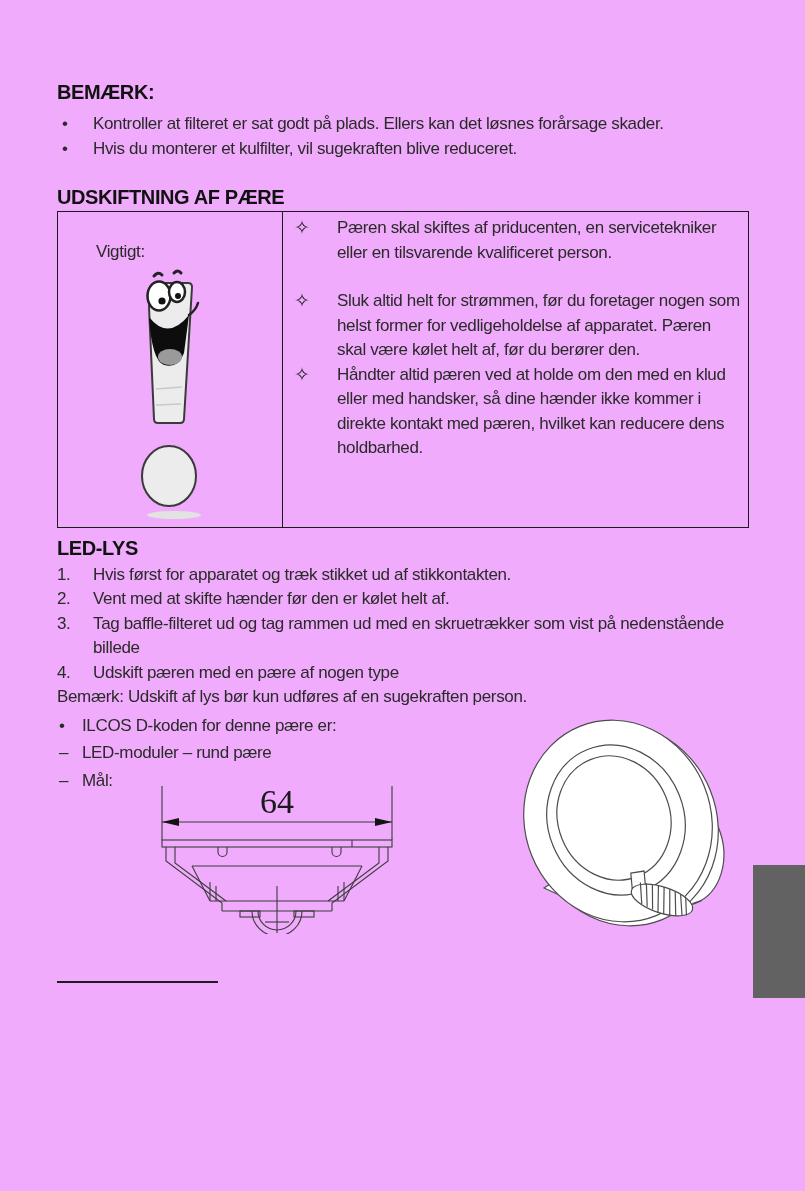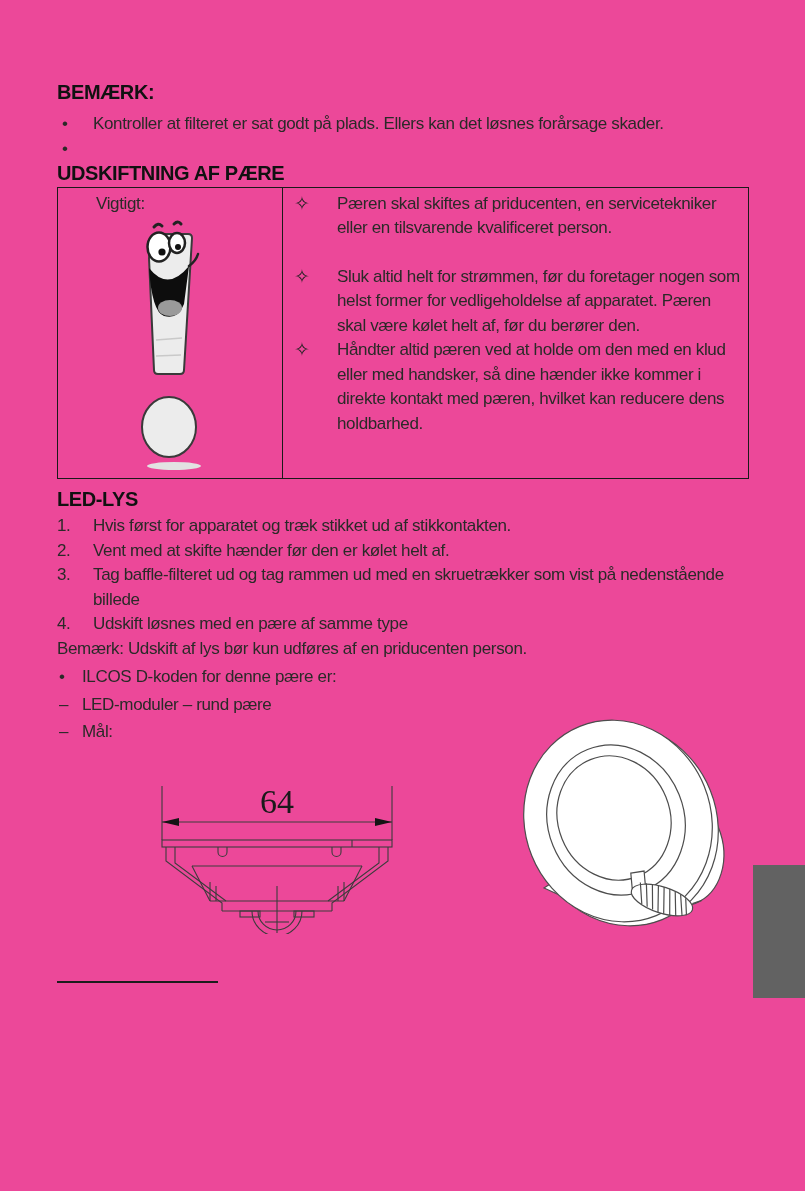--- a/index.html
+++ b/index.html
@@ -1,20 +1,20 @@
 <!DOCTYPE html>
 <html><head>
 <meta charset="utf-8">
 <style>
   * { margin:0; padding:0; box-sizing:border-box; }
   html,body { background:#fff; }
   .page {
     position:relative;
     width:805px; height:1191px;
-    background:#ec4899;
+    background:#f0abfc;
     font-family:"Liberation Sans", sans-serif;
     color:#2a2a28;
     overflow:hidden;
   }
   .content {
     position:absolute; left:57px; top:80px; width:692px;
     font-size:17px; line-height:24.5px; letter-spacing:-0.35px;
   }
   .h {
     font-size:20px; font-weight:700; color:#111; line-height:24px;
@@ -32,21 +32,21 @@
     margin-top:2px;
     display:flex;
     border:1.5px solid #1a1a1a;
     width:692px;
   }
   .vcell-left {
     width:225px; flex:0 0 225px;
     border-right:1.5px solid #1a1a1a;
     padding:4px 0 6px 0;
   }
-  .vigtigt { padding-left:38px; }
+  .vigtigt { padding-left:38px;margin-top:24px; }
   .cartoon { display:block; margin:4px auto 0 auto; }
   .vcell-right { flex:1 1 auto; padding:4px 8px 8px 0; }
   .d-item { position:relative; padding-left:54px; }
   .d-item .diamond { position:absolute; left:11px; top:0; font-size:19px; color:#222; }
   .d-gap { margin-top:24px; }
 
   
   .steps { margin-top:3px; }
   .s-item { position:relative; padding-left:36px; }
   .s-item .num { position:absolute; left:0; top:0; }
@@ -81,20 +81,21 @@
 
     <div class="h">BEMÆRK:</div>
 
     <div class="b-list">
       <div class="b-item">
         <span class="dot">•</span>
         <span>Kontroller at filteret er sat godt på plads. Ellers kan det løsnes forårsage skader.</span>
       </div>
       <div class="b-item">
         <span class="dot">•</span>
+        <span>Hvis du monterer et kulfilter, vil sugekraften blive reduceret.</span>
       </div>
     </div>
 
     <div class="h h-udskift">UDSKIFTNING AF PÆRE</div>
 
     <div class="vtable">
       <div class="vcell-left">
         <div class="vigtigt">Vigtigt:</div>
         <svg class="cartoon" width="104" height="252" viewBox="0 0 104 252">
 
@@ -145,25 +146,25 @@
       <div class="s-item">
         <span class="num">2.</span>
         <span>Vent med at skifte hænder før den er kølet helt af.</span>
       </div>
       <div class="s-item">
         <span class="num">3.</span>
         <span>Tag baffle-filteret ud og tag rammen ud med en skruetrækker som vist på nedenstående billede</span>
       </div>
       <div class="s-item">
         <span class="num">4.</span>
-        <span>Udskift løsnes med en pære af samme type</span>
-      </div>
-    </div>
-
-    <div class="note">Bemærk: Udskift af lys bør kun udføres af en priducenten person.</div>
+        <span>Udskift pæren med en pære af nogen type</span>
+      </div>
+    </div>
+
+    <div class="note">Bemærk: Udskift af lys bør kun udføres af en sugekraften person.</div>
 
     <div class="i-item i-ilcos">
       <span class="marker">•</span>
       <span>ILCOS D-koden for denne pære er:</span>
     </div>
     <div class="i-item i-dash">
       <span class="marker">–</span>
       <span>LED-moduler – rund pære</span>
     </div>
     <div class="i-item i-dash">

